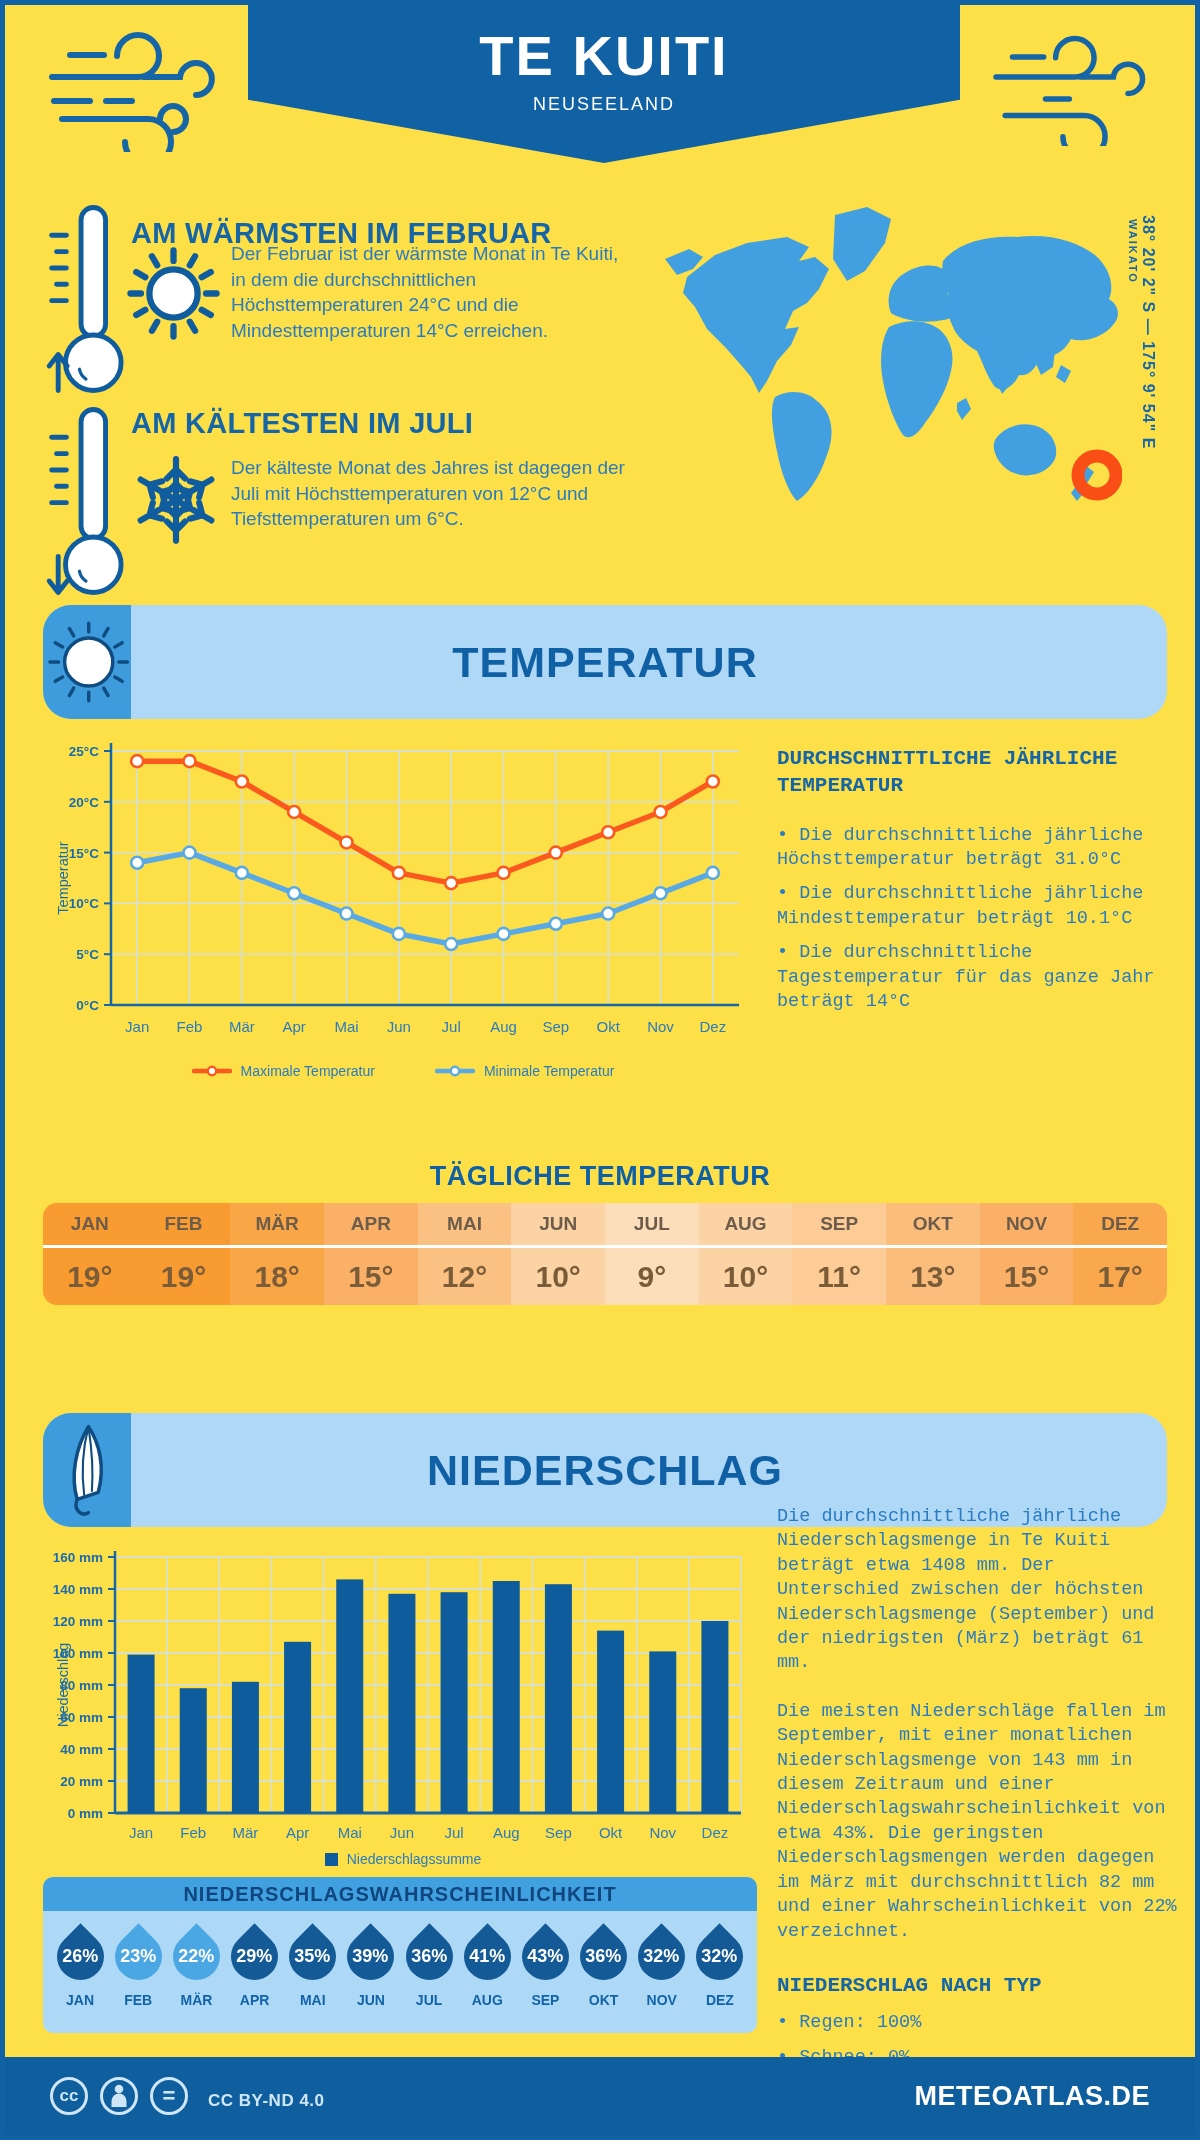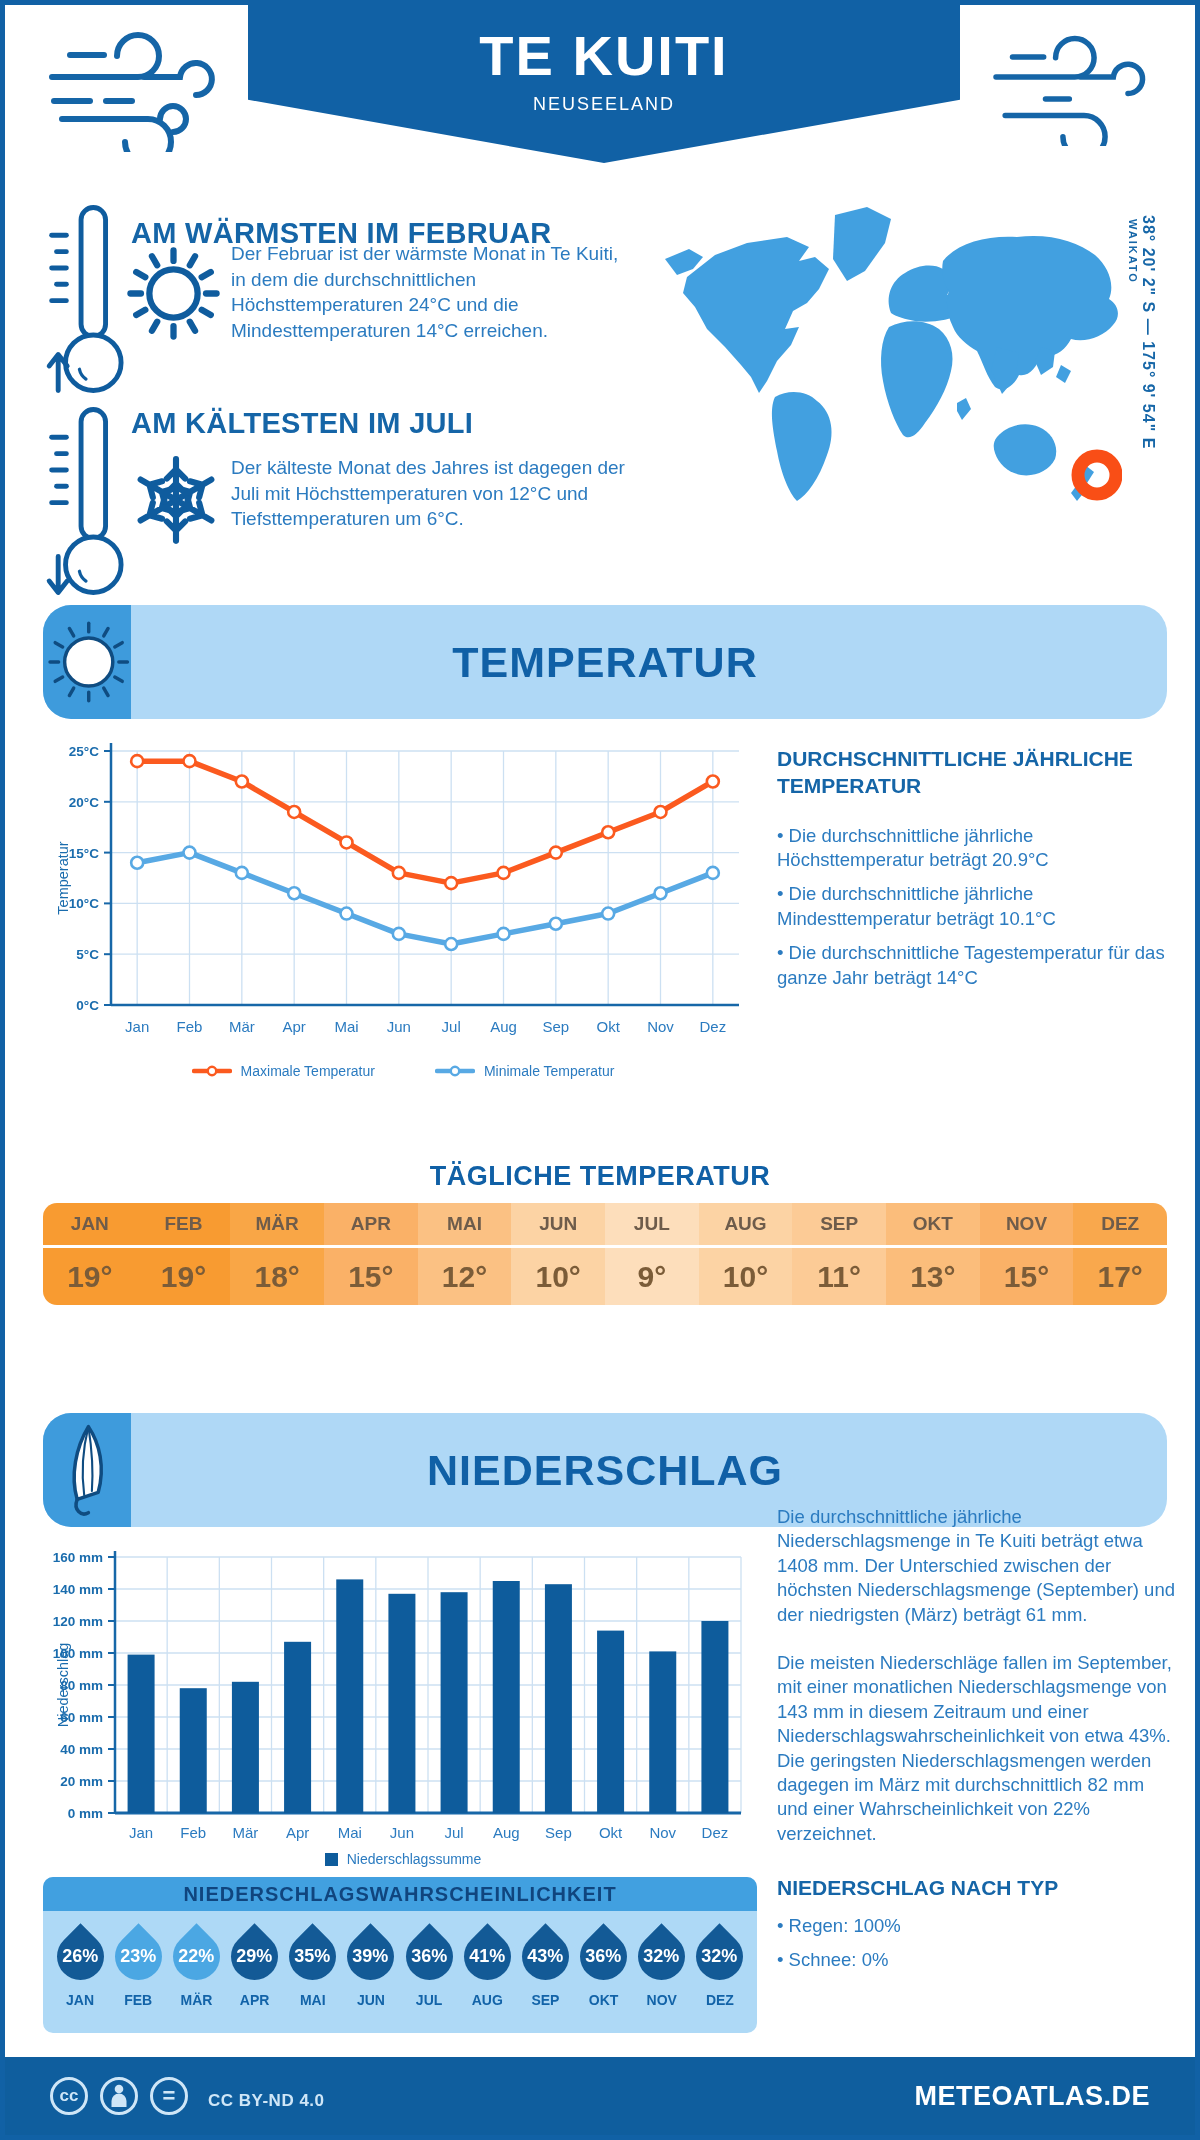--- a/index.html
+++ b/index.html
@@ -1,18 +1,18 @@
 <!DOCTYPE html>
 <html><head>
 <meta charset="utf-8">
 <style>
   html,body{margin:0;padding:0;background:#e8eef4;}
   .page{
     position:relative; width:1200px; height:2140px; margin:0 auto;
-    background:#ffffff; box-sizing:border-box;
+    background:#fde047; box-sizing:border-box;
     border:5px solid #1161A5; overflow:hidden;
     font-family:"Liberation Sans", sans-serif;
   }
   
   .header-band{
     position:absolute; left:243px; top:0; width:712px; height:158px;
     background:#1161A5; text-align:center; color:#fff;
     clip-path:polygon(0 0,100% 0,100% 60%,50% 100%,0 60%);
   }
   .header-band h1{margin:18px 0 0 0; font-size:56px; font-weight:800; letter-spacing:2px;}
@@ -42,21 +42,21 @@
   }
   .banner .btitle{
     position:absolute; left:0; right:0; top:0; height:114px;
     display:flex; align-items:center; justify-content:center;
     font-size:43px; font-weight:800; color:#1060A6; letter-spacing:1px;
   }
   
   svg text{font-family:"Liberation Sans", sans-serif;}
   .legend-row{position:absolute; display:flex; justify-content:center; align-items:center; gap:60px;}
   .legend-item{display:flex; align-items:center; gap:9px; font-size:14px; color:#2B7BC0;text-align:right;}
-  .rtext{position:absolute; width:402px;}
+  .rtext{position:absolute; width:402px;font-family:Liberation Mono, monospace;}
   .rtext h3{margin:0 0 24px 0; font-size:21px; font-weight:800; color:#1565A7; line-height:1.3;}
   .rtext p{margin:0 0 24px 0; font-size:18.5px; line-height:1.32; color:#2B7BC0;}
   .rtext .bullets p{margin:0 0 10px 0;}
   
   .daily-title{position:absolute; left:0; right:0; text-align:center;
     font-size:27px; font-weight:800; color:#1060A6; letter-spacing:.5px;}
   .daily-table{
     position:absolute; left:38px; width:1124px; height:102px;
     display:grid; grid-template-columns:repeat(12,1fr);
     border-radius:14px; overflow:hidden;
@@ -315,21 +315,21 @@
           <line x1="2" y1="6" x2="38" y2="6" stroke="#58A9E4" stroke-width="4.5" stroke-linecap="round"></line>
           <circle cx="20" cy="6" r="4.2" fill="#fff" stroke="#58A9E4" stroke-width="2.4"></circle>
         </svg>
         <span>Minimale Temperatur</span>
       </div>
     </div>
 
   <div class="rtext" style="left:772px;top:740px;">
     <h3>DURCHSCHNITTLICHE JÄHRLICHE TEMPERATUR</h3>
     <div id="annual-bullets" class="bullets">
-        <p>• Die durchschnittliche jährliche Höchsttemperatur beträgt 20.9°C</p>
+        <p>• Die durchschnittliche jährliche Höchsttemperatur beträgt 31.0°C</p>
         <p>• Die durchschnittliche jährliche Mindesttemperatur beträgt 10.1°C</p>
         <p>• Die durchschnittliche Tagestemperatur für das ganze Jahr beträgt 14°C</p>
       </div>
   </div>
 
   <div class="daily-title" style="top:1156px;">TÄGLICHE TEMPERATUR</div>
   <div id="daily-table" class="daily-table" style="top:1198px;">
       <div class="daily-col" style="background: rgb(248, 155, 49);">
         <div class="dm">JAN</div>
         <div class="dv">19°</div>

